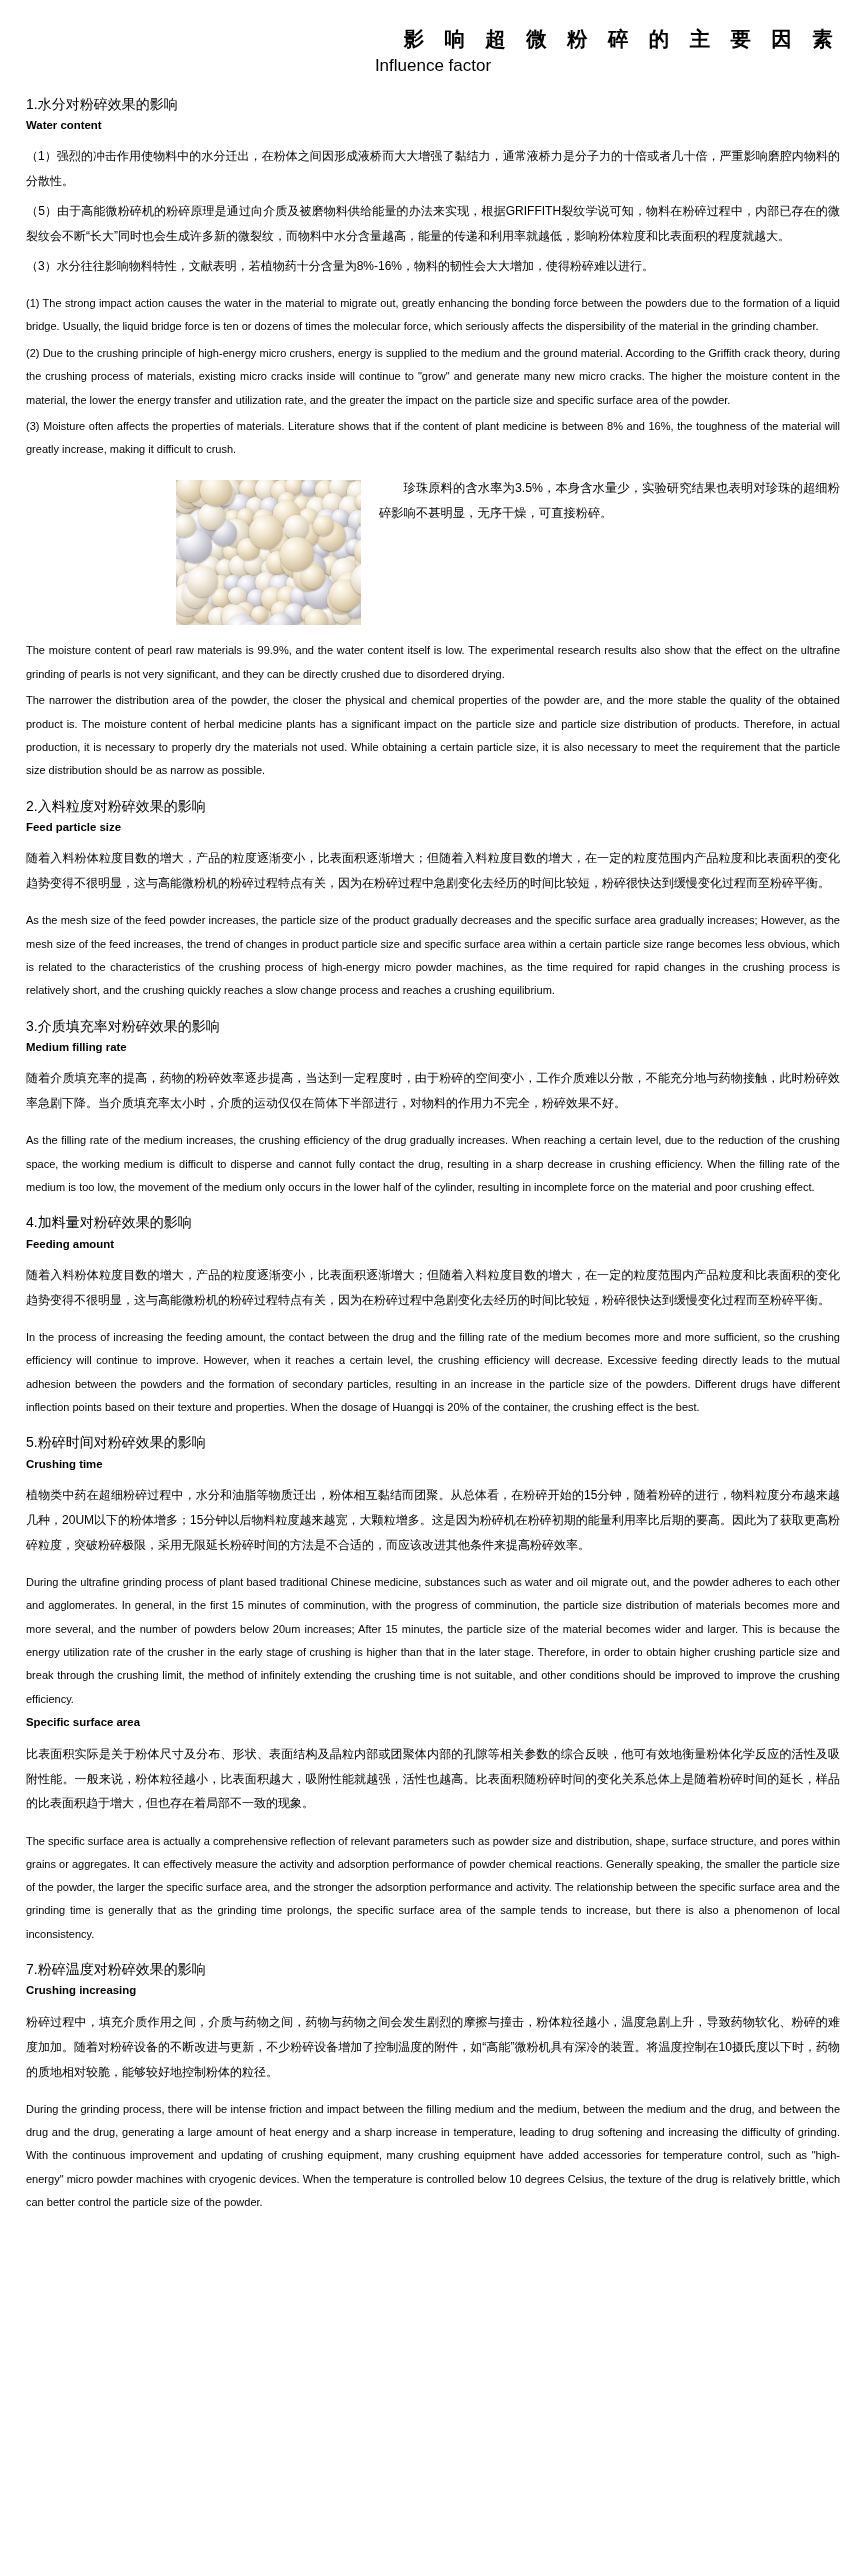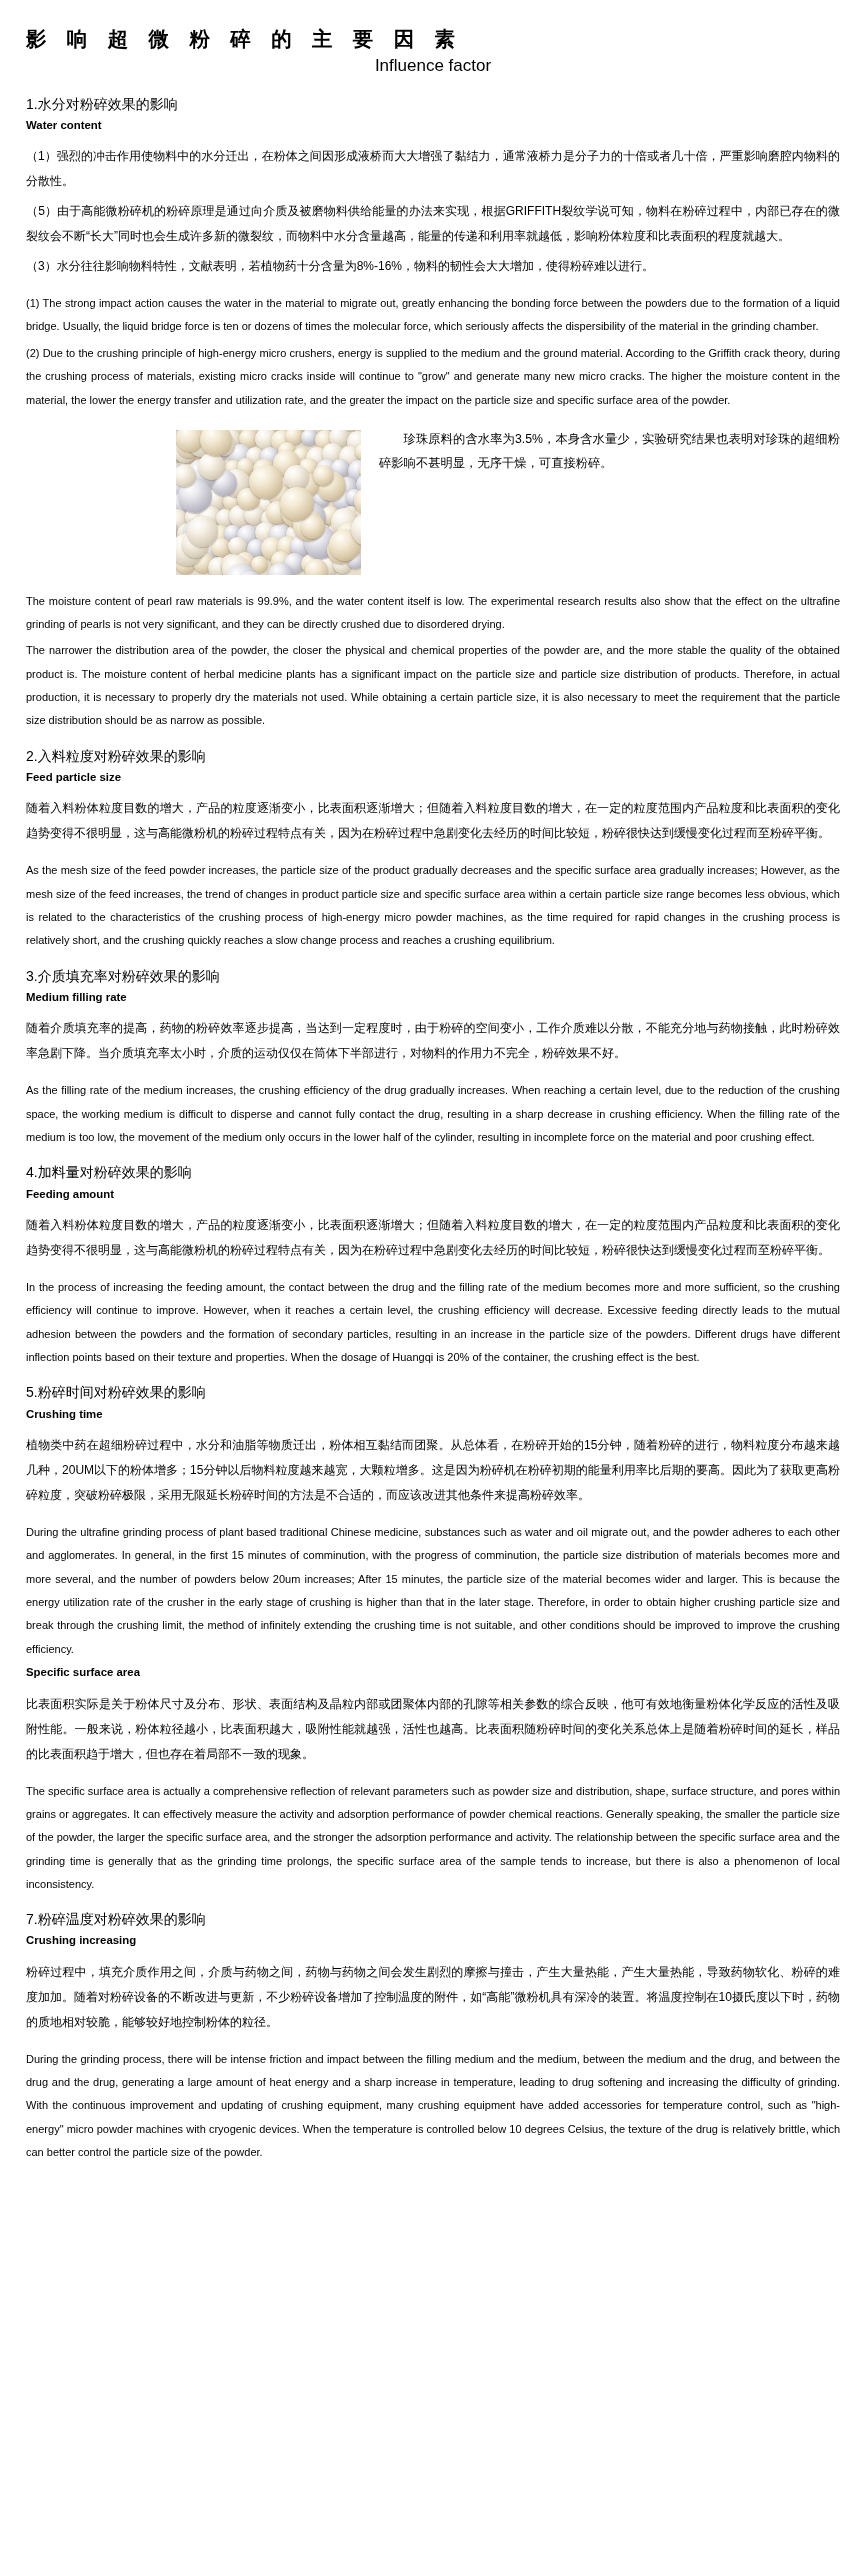--- a/index.html
+++ b/index.html
@@ -15,21 +15,21 @@
   }
   .page {
     width: 866px;
     min-height: 2576px;
     box-sizing: border-box;
     padding: 14.7px 26px 24.5px 26px;
     background: #fff;
   }
   
   .doc-title {
-    text-align: left;
+    text-align: right;
     font-size: 20.4px;
     font-weight: 700;
     letter-spacing: 7.4px;
     margin: 11.4px 0 1.6px 0;
     line-height: 1.35;
     color: #000;
   }
   .doc-subtitle {
     text-align: center;
     font-size: 17px;
@@ -119,20 +119,21 @@
   <div>
     <div class="sec-cn">1.水分对粉碎效果的影响</div>
     <div class="sec-en">Water content</div>
 
     <p class="cn">（1）强烈的冲击作用使物料中的水分迁出，在粉体之间因形成液桥而大大增强了黏结力，通常液桥力是分子力的十倍或者几十倍，严重影响磨腔内物料的分散性。</p>
     <p class="cn">（5）由于高能微粉碎机的粉碎原理是通过向介质及被磨物料供给能量的办法来实现，根据GRIFFITH裂纹学说可知，物料在粉碎过程中，内部已存在的微裂纹会不断“长大”同时也会生成许多新的微裂纹，而物料中水分含量越高，能量的传递和利用率就越低，影响粉体粒度和比表面积的程度就越大。</p>
     <p class="cn">（3）水分往往影响物料特性，文献表明，若植物药十分含量为8%-16%，物料的韧性会大大增加，使得粉碎难以进行。</p>
     <div class="gap-sm"></div>
     <p class="en">(1) The strong impact action causes the water in the material to migrate out, greatly enhancing the bonding force between the powders due to the formation of a liquid bridge. Usually, the liquid bridge force is ten or dozens of times the molecular force, which seriously affects the dispersibility of the material in the grinding chamber.</p>
     <p class="en">(2) Due to the crushing principle of high-energy micro crushers, energy is supplied to the medium and the ground material. According to the Griffith crack theory, during the crushing process of materials, existing micro cracks inside will continue to "grow" and generate many new micro cracks. The higher the moisture content in the material, the lower the energy transfer and utilization rate, and the greater the impact on the particle size and specific surface area of the powder.</p>
+    <p class="en">(3) Moisture often affects the properties of materials. Literature shows that if the content of plant medicine is between 8% and 16%, the toughness of the material will greatly increase, making it difficult to crush.</p>
 
     <div class="figure-block clearfix">
       <div class="pearl-photo" id="pearlPhoto">
           <div class="pearl warm" style="width: 18px; height: 18px; left: -11.2px; top: -18px;"></div>
           <div class="pearl warm" style="width: 20px; height: 20px; left: 4.4px; top: -16.4px;"></div>
           <div class="pearl warm" style="width: 18px; height: 18px; left: 22px; top: -13.3px;"></div>
           <div class="pearl warm" style="width: 22px; height: 22px; left: 38px; top: -13.7px;"></div>
           <div class="pearl warm" style="width: 22.6px; height: 22.6px; left: 54px; top: -17.5px;"></div>
           <div class="pearl warm" style="width: 21px; height: 21px; left: 68px; top: -15px;"></div>
           <div class="pearl warm" style="width: 18.4px; height: 18.4px; left: 86px; top: -14px;"></div>
@@ -350,19 +351,19 @@
   <div>
     <div class="sec-en">Specific surface area</div>
     <p class="cn">比表面积实际是关于粉体尺寸及分布、形状、表面结构及晶粒内部或团聚体内部的孔隙等相关参数的综合反映，他可有效地衡量粉体化学反应的活性及吸附性能。一般来说，粉体粒径越小，比表面积越大，吸附性能就越强，活性也越高。比表面积随粉碎时间的变化关系总体上是随着粉碎时间的延长，样品的比表面积趋于增大，但也存在着局部不一致的现象。</p>
     <div class="gap-sm"></div>
     <p class="en">The specific surface area is actually a comprehensive reflection of relevant parameters such as powder size and distribution, shape, surface structure, and pores within grains or aggregates. It can effectively measure the activity and adsorption performance of powder chemical reactions. Generally speaking, the smaller the particle size of the powder, the larger the specific surface area, and the stronger the adsorption performance and activity. The relationship between the specific surface area and the grinding time is generally that as the grinding time prolongs, the specific surface area of the sample tends to increase, but there is also a phenomenon of local inconsistency.</p>
   </div>
 
   <div>
     <div class="sec-cn">7.粉碎温度对粉碎效果的影响</div>
     <div class="sec-en">Crushing increasing</div>
-    <p class="cn">粉碎过程中，填充介质作用之间，介质与药物之间，药物与药物之间会发生剧烈的摩擦与撞击，产生大量热能，产生大量热能，导致药物软化、粉碎的难度加加。随着对粉碎设备的不断改进与更新，不少粉碎设备增加了控制温度的附件，如“高能”微粉机具有深冷的装置。将温度控制在10摄氏度以下时，药物的质地相对较脆，能够较好地控制粉体的粒径。</p>
+    <p class="cn">粉碎过程中，填充介质作用之间，介质与药物之间，药物与药物之间会发生剧烈的摩擦与撞击，粉体粒径越小，温度急剧上升，导致药物软化、粉碎的难度加加。随着对粉碎设备的不断改进与更新，不少粉碎设备增加了控制温度的附件，如“高能”微粉机具有深冷的装置。将温度控制在10摄氏度以下时，药物的质地相对较脆，能够较好地控制粉体的粒径。</p>
     <div class="gap-sm"></div>
     <p class="en">During the grinding process, there will be intense friction and impact between the filling medium and the medium, between the medium and the drug, and between the drug and the drug, generating a large amount of heat energy and a sharp increase in temperature, leading to drug softening and increasing the difficulty of grinding. With the continuous improvement and updating of crushing equipment, many crushing equipment have added accessories for temperature control, such as "high-energy" micro powder machines with cryogenic devices. When the temperature is controlled below 10 degrees Celsius, the texture of the drug is relatively brittle, which can better control the particle size of the powder.</p>
   </div>
 
 </div>
 
 
 </body></html>

